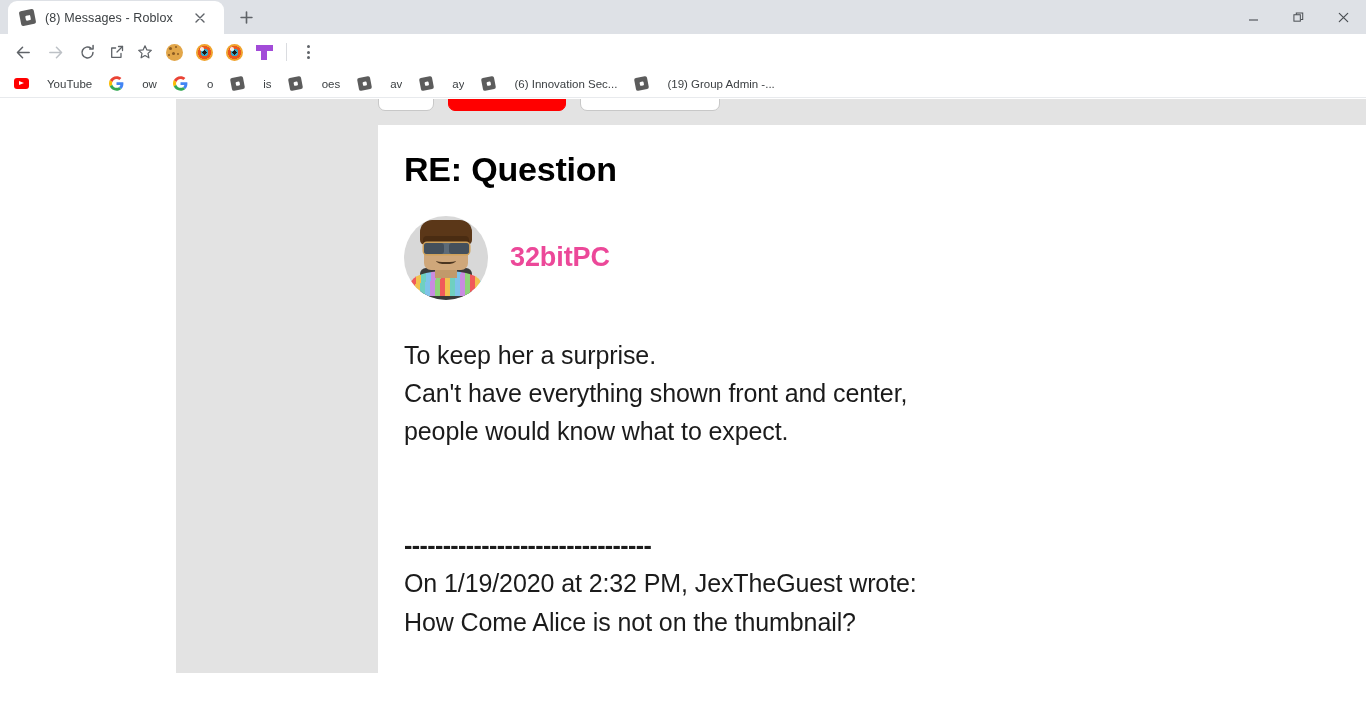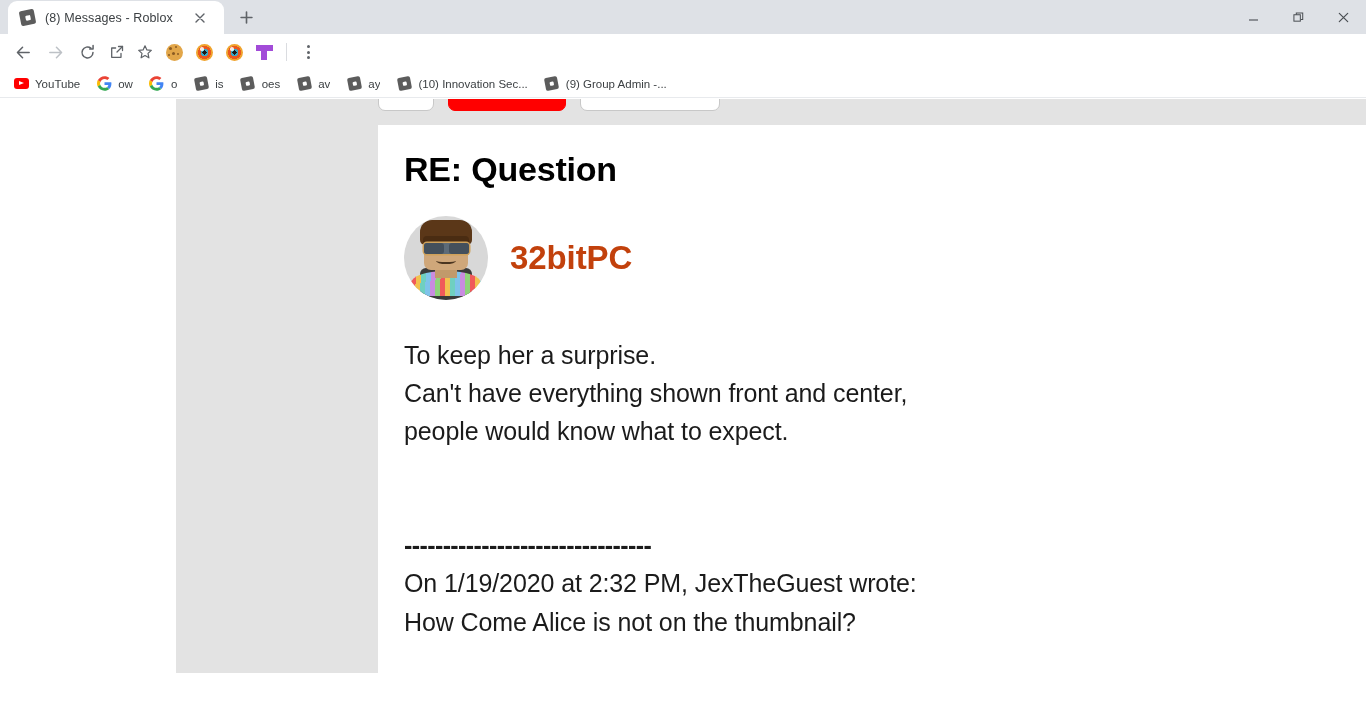--- a/index.html
+++ b/index.html
@@ -129,21 +129,21 @@
     overflow: hidden;
     border-bottom: 1px solid #e8eaed;
   }
   .bm {
     display: flex; align-items: center; gap: 6px;
     padding: 3px 7px; border-radius: 4px; height: 24px;
     font-size: 11.5px; color: #3c4043; white-space: nowrap;
   }
   .bm-ico { width: 16px; height: 16px; flex: 0 0 16px;
             display:flex; align-items:center; justify-content:center; }
-  .bm-label { max-width: 118px; overflow: hidden; text-overflow: ellipsis; }
+  .bm-label { max-width: 118px; overflow: hidden; text-overflow: ellipsis; margin-left: 12px; }
   .yt {
     width: 15px; height: 11px; background: #ff0000; border-radius: 3px;
     position: relative;
   }
   .yt::after {
     content:""; position:absolute; left:5.5px; top:2.8px;
     border-left: 5px solid #fff; border-top: 2.8px solid transparent;
     border-bottom: 2.8px solid transparent;
   }
   .g-ico { width: 15px; height: 15px; }
@@ -224,21 +224,21 @@
   .av-glasses::before, .av-glasses::after {
              content:""; position:absolute; top:0; width:44%; height:100%;
              background:#44505c; border-radius:3px; }
   .av-glasses::before { left:0; }
   .av-glasses::after { right:0; }
   .av-mouth { position:absolute; left:38%; top:50%; width:24%; height:7%;
              border-bottom:2px solid #4a3520; border-radius:0 0 50% 50%; }
 
   .sender-meta { display: flex; flex-direction: column; gap: 8px; }
   .sender-name {
-    font-size: 33px; font-weight: 700; color: #c2410c;
+    font-size: 27px; font-weight: 700; color: #ec4899;
     letter-spacing: -0.1px; line-height: 1;
   }
   .sender-date {
     font-size: 21px; color: #b8b8b8; line-height: 1; letter-spacing: .1px;
   }
 
   .body-text {
     margin-top: 36px; font-size: 25px; color: #1b1b1b;
     line-height: 38px; letter-spacing: -0.1px; white-space: pre-wrap;
   }
@@ -405,27 +405,27 @@
     <div class="bm">
       <span class="bm-ico">
           <span class="rbx-bm"></span>
         </span>
       <span class="bm-label">ay</span>
     </div>
     <div class="bm">
       <span class="bm-ico">
           <span class="rbx-bm"></span>
         </span>
-      <span class="bm-label">(10) Innovation Sec...</span>
-    </div>
-    <div class="bm">
-      <span class="bm-ico">
-          <span class="rbx-bm"></span>
-        </span>
-      <span class="bm-label">(9) Group Admin -...</span>
+      <span class="bm-label">(6) Innovation Sec...</span>
+    </div>
+    <div class="bm">
+      <span class="bm-ico">
+          <span class="rbx-bm"></span>
+        </span>
+      <span class="bm-label">(19) Group Admin -...</span>
     </div>
   </div>
 
   <div class="viewport">
     <div class="page-gray">
 
       <div class="action-row">
         <div class="btn w1"></div>
         <div class="btn primary"></div>
         <div class="btn w3"></div>

